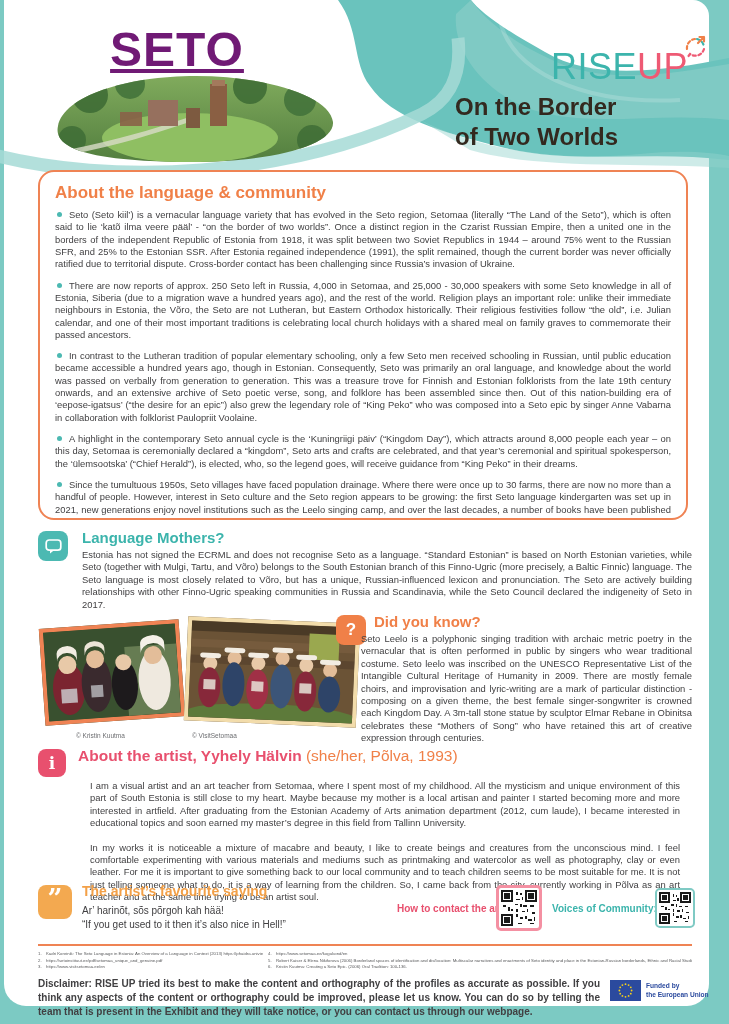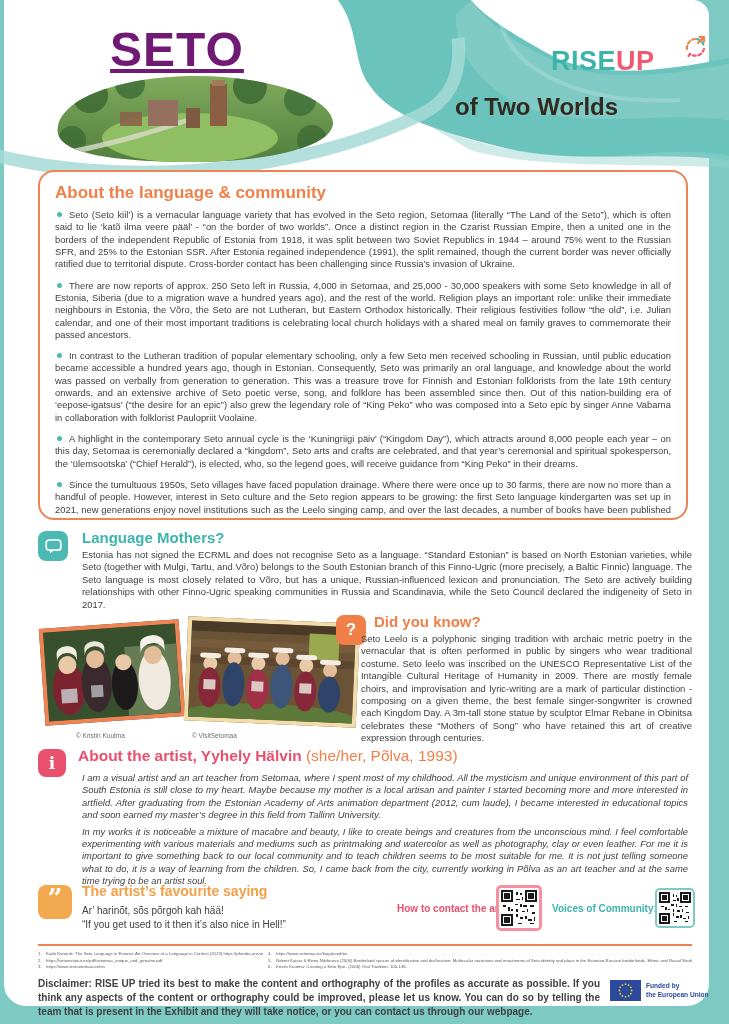--- a/index.html
+++ b/index.html
@@ -11,21 +11,21 @@
   }
   .card{
     position:absolute;left:4px;top:0;right:20px;bottom:18px;
     background:#ffffff;border-radius:0 16px 22px 22px;z-index:1;
   }
   .hdr-svg{position:absolute;left:0;top:0;z-index:2;pointer-events:none;}
   .seto-title{
     position:absolute;left:92px;top:22px;width:170px;text-align:center;
     font-size:48px;font-weight:bold;color:#701a75;letter-spacing:1px;z-index:3;text-decoration:underline;
   }
-  .riseup{position:absolute;left:551px;top:46px;z-index:3;font-size:27px;font-weight:bold;letter-spacing:.5px;white-space:nowrap;}
+  .riseup{position:absolute;left:551px;top:46px;z-index:3;font-size:36px;font-weight:normal;letter-spacing:.5px;white-space:nowrap;}
   .riseup .rise{color:#3cb4ac;}
   .riseup .up{color:#ee5a74;}
   .riseup-icon{position:absolute;left:132px;top:-12px;width:26px;height:26px;}
   .tagline{
     position:absolute;left:455px;top:92px;z-index:3;
     font-size:24px;font-weight:bold;color:#33291f;line-height:1.27;
   }
   
   .about-box{
     position:absolute;left:38px;top:170px;width:650px;height:350px;z-index:3;
@@ -45,21 +45,21 @@
   .sec-title{position:absolute;z-index:3;font-weight:bold;white-space:nowrap;}
   .ls-title{left:82px;top:529px;font-size:15px;color:#3cb4ac;}
   .dyk-title{left:374px;top:613px;font-size:15px;color:#f08048;}
   .artist-title{left:78px;top:747px;font-size:15.5px;color:#e8506e;}
   .artist-title .suffix{color:#f08048;font-weight:normal;}
   .say-title{left:82px;top:883px;font-size:14px;color:#f3a047;}
   .body-text{position:absolute;z-index:3;font-size:9.4px;line-height:1.32;color:#414042;text-align:justify;}
   .ls-text{left:82px;top:549px;width:610px;}
   .dyk-text{left:361px;top:633px;width:331px;}
   .artist-text{left:78px;top:768px;width:614px;}
-  .artist-text p{margin:4px;font-style:italic;}
+  .artist-text p{margin:12px;}
   
   .photo{position:absolute;z-index:3;box-sizing:border-box;}
   .photo1{left:42px;top:624px;width:140px;height:97px;border:4px solid #ef8354;transform:rotate(-4deg);background:#2f4a2b;}
   .photo2{left:186px;top:620px;width:172px;height:104px;border:4px solid #f2dcab;transform:rotate(2.5deg);background:#5a4630;}
   .photo svg{display:block;width:100%;height:100%;}
   .caption{position:absolute;z-index:3;font-size:6.5px;color:#6d6e71;white-space:nowrap;}
   .cap1{left:76px;top:732px;}
   .cap2{left:192px;top:732px;}
   
   .say-l1{position:absolute;z-index:3;left:82px;top:905px;font-size:10px;color:#414042;text-align:center;}
@@ -131,20 +131,21 @@
   <span class="rise">RISE</span><span class="up">UP</span>
   <svg class="riseup-icon" viewBox="0 0 26 26" aria-hidden="true">
     <path d="M4,15 A9,9 0 0 1 12,5" stroke="#f08048" stroke-width="2.2" fill="none" stroke-dasharray="3 2.6" stroke-linecap="round"></path>
     <path d="M14,5 A9,9 0 0 1 21,13" stroke="#3cb4ac" stroke-width="2.2" fill="none" stroke-dasharray="3 2.6" stroke-linecap="round"></path>
     <path d="M21,15 A9,9 0 0 1 7,20 L4,24" stroke="#ee5a74" stroke-width="2.2" fill="none" stroke-dasharray="3 2.6" stroke-linecap="round"></path>
     <path d="M15,9 L21,3 M21,3 L16.5,3 M21,3 L21,7.5" stroke="#f08048" stroke-width="2.2" fill="none" stroke-linecap="round"></path>
   </svg>
 </div>
 
 <div class="tagline">
+  <div>On the Border</div>
   <div>of Two Worlds</div>
 </div>
 
 <div class="about-box">
   <div class="about-title">About the language &amp; community</div>
   <p class="bullet"><span class="dot"></span><span>Seto (Seto kiil’) is a vernacular language variety that has evolved in the Seto region, Setomaa (literally “The Land of the Seto”), which is often said to lie ‘katõ ilma veere pääl’ - “on the border of two worlds”. Once a distinct region in the Czarist Russian Empire, then a united one in the borders of the independent Republic of Estonia from 1918, it was split between two Soviet Republics in 1944 – around 75% went to the Russian SFR, and 25% to the Estonian SSR. After Estonia regained independence (1991), the split remained, though the current border was never officially ratified due to territorial dispute. Cross-border contact has been challenging since Russia’s invasion of Ukraine.</span></p>
   <p class="bullet"><span class="dot"></span><span>There are now reports of approx. 250 Seto left in Russia, 4,000 in Setomaa, and 25,000 - 30,000 speakers with some Seto knowledge in all of Estonia, Siberia (due to a migration wave a hundred years ago), and the rest of the world. Religion plays an important role: unlike their immediate neighbours in Estonia, the Võro, the Seto are not Lutheran, but Eastern Orthodox historically. Their religious festivities follow “the old”, i.e. Julian calendar, and one of their most important traditions is celebrating local church holidays with a shared meal on family graves to commemorate their passed ancestors.</span></p>
   <p class="bullet"><span class="dot"></span><span>In contrast to the Lutheran tradition of popular elementary schooling, only a few Seto men received schooling in Russian, until public education became accessible a hundred years ago, though in Estonian. Consequently, Seto was primarily an oral language, and knowledge about the world was passed on verbally from generation to generation. This was a treasure trove for Finnish and Estonian folklorists from the late 19th century onwards, and an extensive archive of Seto poetic verse, song, and folklore has been assembled since then. Out of this nation-building era of ‘eepose-igatsus’ (“the desire for an epic”) also grew the legendary role of “King Peko” who was composed into a Seto epic by singer Anne Vabarna in collaboration with folklorist Paulopriit Voolaine.</span></p>
   <p class="bullet"><span class="dot"></span><span>A highlight in the contemporary Seto annual cycle is the ‘Kuningriigi päiv’ (“Kingdom Day”), which attracts around 8,000 people each year – on this day, Setomaa is ceremonially declared a “kingdom”, Seto arts and crafts are celebrated, and that year’s ceremonial and spiritual spokesperson, the ‘ülemsootska’ (“Chief Herald”), is elected, who, so the legend goes, will receive guidance from “King Peko” in their dreams.</span></p>
   <p class="bullet"><span class="dot"></span><span>Since the tumultuous 1950s, Seto villages have faced population drainage. Where there were once up to 30 farms, there are now no more than a handful of people. However, interest in Seto culture and the Seto region appears to be growing: the first Seto language kindergarten was set up in 2021, new generations enjoy novel institutions such as the Leelo singing camp, and over the last decades, a number of books have been published in Seto.</span></p>

